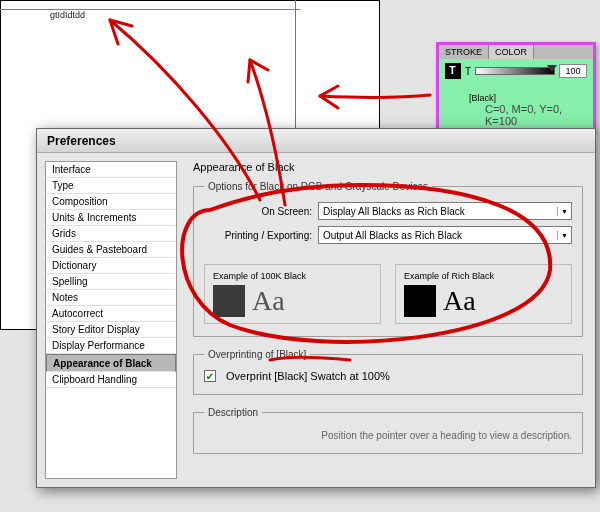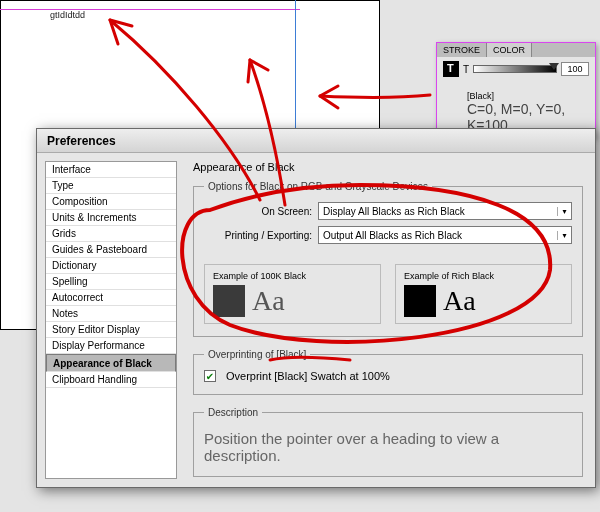--- a/index.html
+++ b/index.html
@@ -6,34 +6,34 @@
   body { background: #c8c8c8; width: 600px; height: 512px; position: relative; overflow: hidden; }
 
   
   .canvas-bg { position: absolute; top: 0; left: 0; width: 600px; height: 512px; background: #e4e4e4; }
   .page-rect { position: absolute; top: 0; left: 0; width: 380px; height: 330px; border: 1px solid #000; background: #fff; }
   .guide-m  { position: absolute; border: 1px solid #d63dd6; background: transparent; }
   .guide-c  { position: absolute; border: 1px solid #3d7dd6; background: transparent; }
   .tiny-text { position: absolute; top: 10px; left: 6px; font-size: 9px; color: #222; margin-left: 44px; }
 
   
-  .panel-color { position: absolute; top: 42px; right: 4px; width: 160px; background: #e5e5e5; border: 1px solid #d946ef; box-shadow: 2px 2px 5px rgba(0,0,0,.3); font-size: 9px; }
+  .panel-color { position: absolute; top: 42px; right: 4px; width: 160px; background: #86efac; border: 3px solid #d946ef; box-shadow: 2px 2px 5px rgba(0,0,0,.3); font-size: 9px; }
   .panel-tabs { display: flex; background: #bcbcbc; }
   .panel-tab { padding: 2px 6px; border-right: 1px solid #888; cursor: default; }
   .panel-tab.active { background: #d0d0d0; }
   .panel-body { padding: 4px 6px; }
   .t-swatch { display: inline-block; width: 16px; height: 16px; border: 1px solid #000; background: #000; vertical-align: middle; position: relative; }
   .t-swatch::after { content: "T"; position: absolute; top: 0; left: 3px; color: #fff; font-size: 11px; font-weight: bold; }
   .tint-row { display: flex; align-items: center; gap: 4px; }
   .tint-label { font-size: 10px; }
   .tint-slider { flex: 1; height: 8px; background: linear-gradient(to right, #fff, #000); border: 1px solid #666; position: relative; }
   .tint-handle { position: absolute; right: -3px; top: -3px; width: 0; height: 0; border-left:5px solid transparent; border-right:5px solid transparent; border-top:7px solid #333; }
   .tint-val { width: 28px; height: 14px; border: 1px solid #888; background: #fff; font-size: 9px; text-align: center; line-height: 12px; }
   .sw-name { margin-top: 14px; margin-left: 24px; font-size: 9px; }
-  .sw-info { margin-left: 24px; font-size: 14px; color: #444; }
+  .sw-info { margin-left: 40px; font-size: 11px; color: #444; }
 
   
   .prefs { position: absolute; top: 128px; left: 36px; width: 560px; height: 360px; background: #e6e6e6; border: 1px solid #6a6a6a; box-shadow: 3px 3px 12px rgba(0,0,0,.5); }
   .prefs-titlebar { height: 24px; background: linear-gradient(to bottom,#eee,#d4d4d4); border-bottom: 1px solid #aaa; padding-left: 10px; line-height: 24px; font-size: 12px; font-weight: bold; }
   .prefs-body { display: flex; height: calc(100% - 24px); }
   .sidebar { width: 132px; border: 1px solid #999; margin: 8px 4px 8px 8px; background: #fff; font-size: 10px; overflow: hidden; }
   .sidebar .item { padding: 2px 6px; border-bottom: 1px solid #e0e0e0; cursor: default; white-space: nowrap; }
   .sidebar .item.sel { background: #b8b8b8; font-weight: bold; }
   .content { flex: 1; padding: 8px 12px; font-size: 11px; }
   .section-title { font-size: 11px; margin-bottom: 8px; }
@@ -46,21 +46,21 @@
   .examples { display: flex; gap: 14px; margin-top: 20px; }
   .ex { border: 1px solid #bbb; padding: 6px 8px; flex: 1; }
   .ex-title { font-size: 9px; margin-bottom: 4px; }
   .ex-swatch { display: inline-block; width: 32px; height: 32px; vertical-align: middle; margin-right: 4px; }
   .ex-swatch.k100 { background: #3a3a3a; }
   .ex-swatch.rich { background: #000; }
   .ex-aa { display: inline-block; vertical-align: middle; font-family: Georgia, serif; font-size: 28px; }
   .ex-aa.k100 { color: #555; }
   .ex-aa.rich { color: #000; }
   .chk { width: 12px; height: 12px; border: 1px solid #6a6a6a; background: #fff; display: inline-flex; align-items: center; justify-content: center; font-size: 10px; color: #0a7d0a; margin-right: 4px; }
-  .desc { font-size: 15px; color: #666; margin-top: 2px; }
+  .desc { font-size: 10px; color: #666; margin-top: 2px; text-align: right; }
 
   
   .anno { position: absolute; pointer-events: none; }
 </style>
 </head>
 <body>
 
 <div class="canvas-bg">
   <div class="page-rect"></div>
   <div class="guide-m" style="top:0; left:0; width:300px; height:10px; border-width:0 0 1px 0;"></div>
@@ -92,22 +92,22 @@
   <div class="prefs-body">
     <div class="sidebar" id="sidebar">
         <div class="item">Interface</div>
         <div class="item">Type</div>
         <div class="item">Composition</div>
         <div class="item">Units &amp; Increments</div>
         <div class="item">Grids</div>
         <div class="item">Guides &amp; Pasteboard</div>
         <div class="item">Dictionary</div>
         <div class="item">Spelling</div>
+        <div class="item">Notes</div>
         <div class="item">Autocorrect</div>
-        <div class="item">Notes</div>
         <div class="item">Story Editor Display</div>
         <div class="item">Display Performance</div>
         <div class="item sel">Appearance of Black</div>
         <div class="item">Clipboard Handling</div>
       </div>
     <div class="content">
       <div class="section-title">Appearance of Black</div>
 
       <fieldset>
         <legend>Options for Black on RGB and Grayscale Devices</legend>

